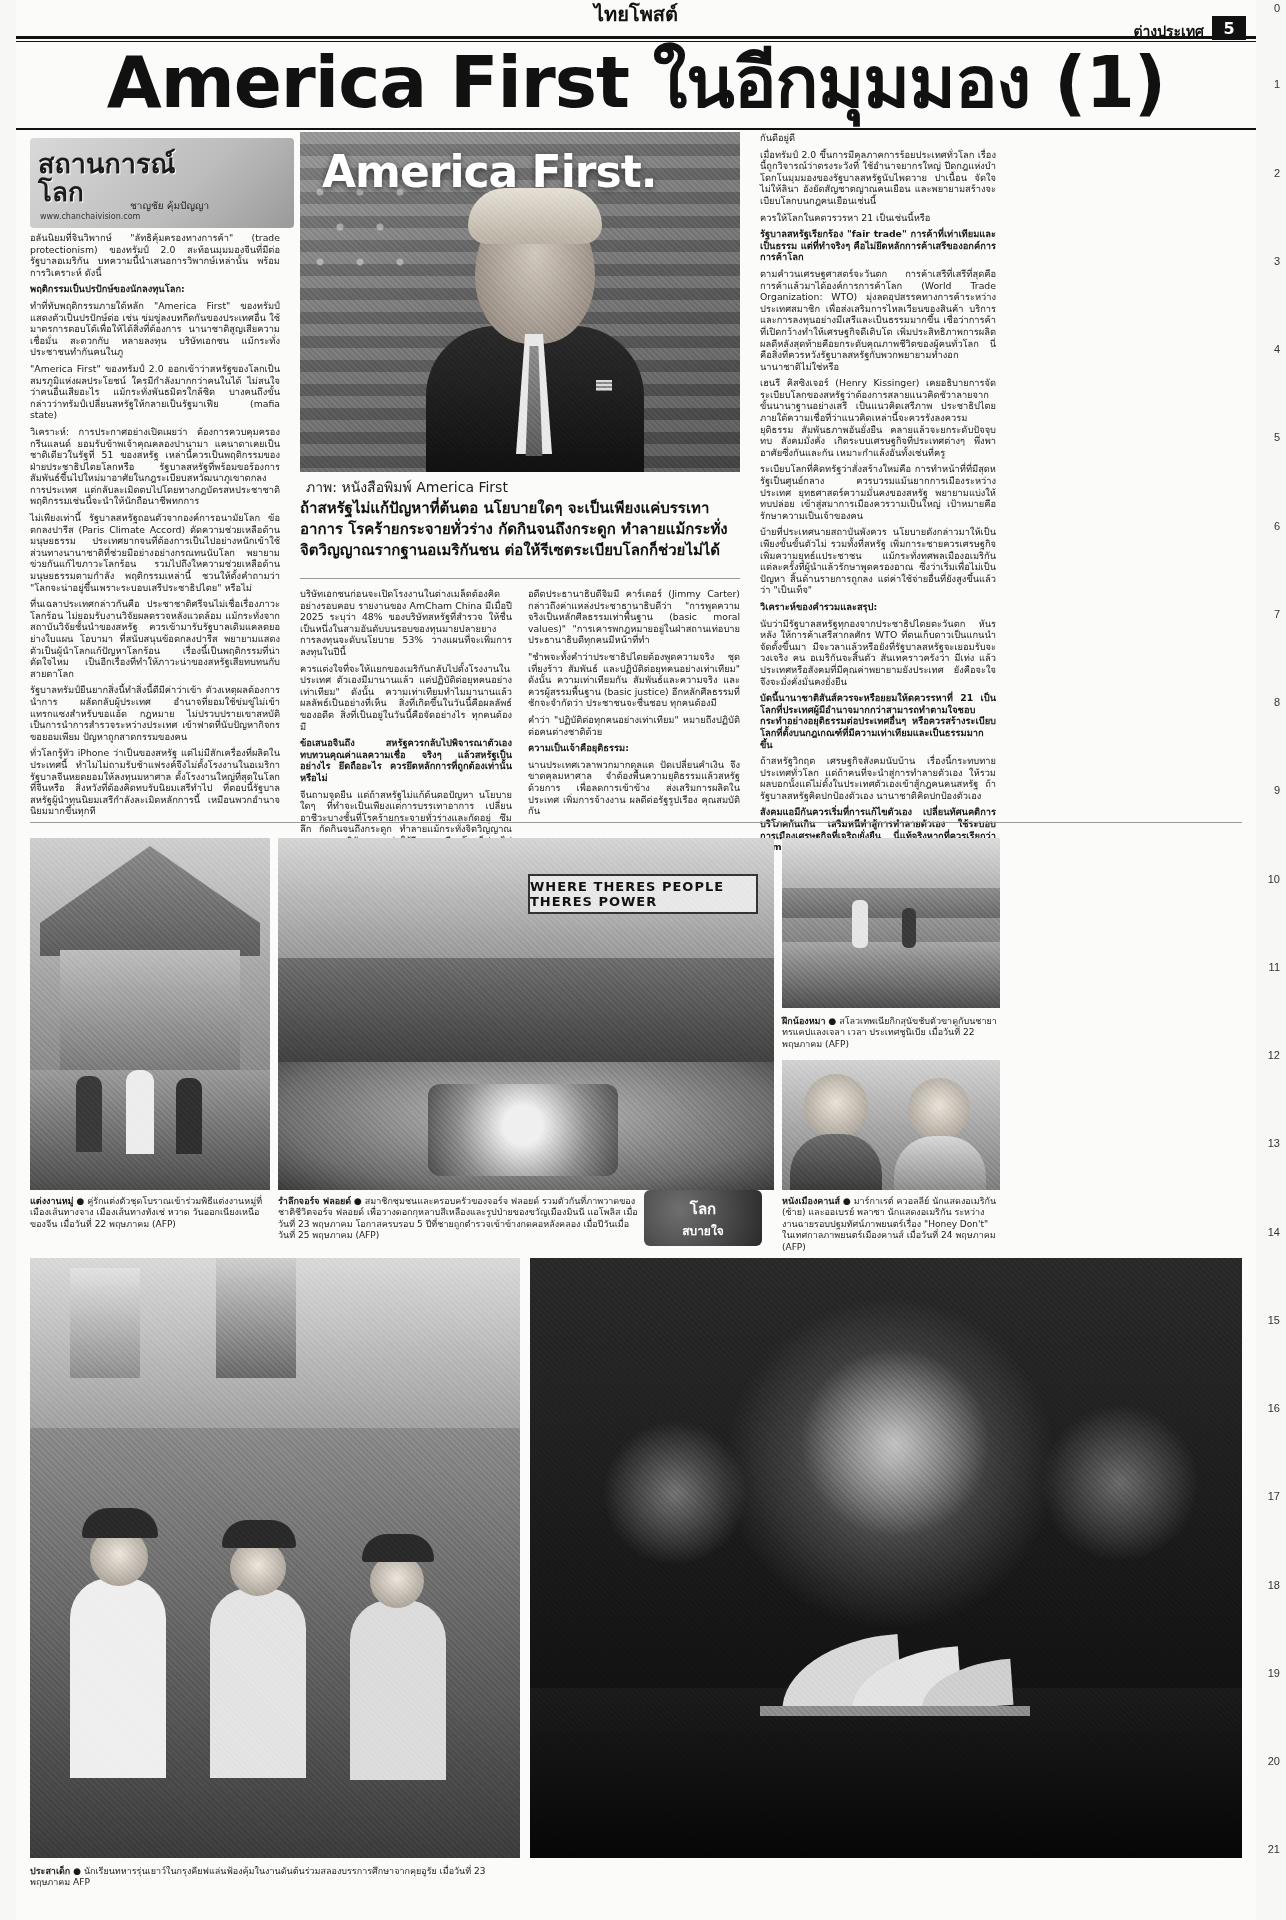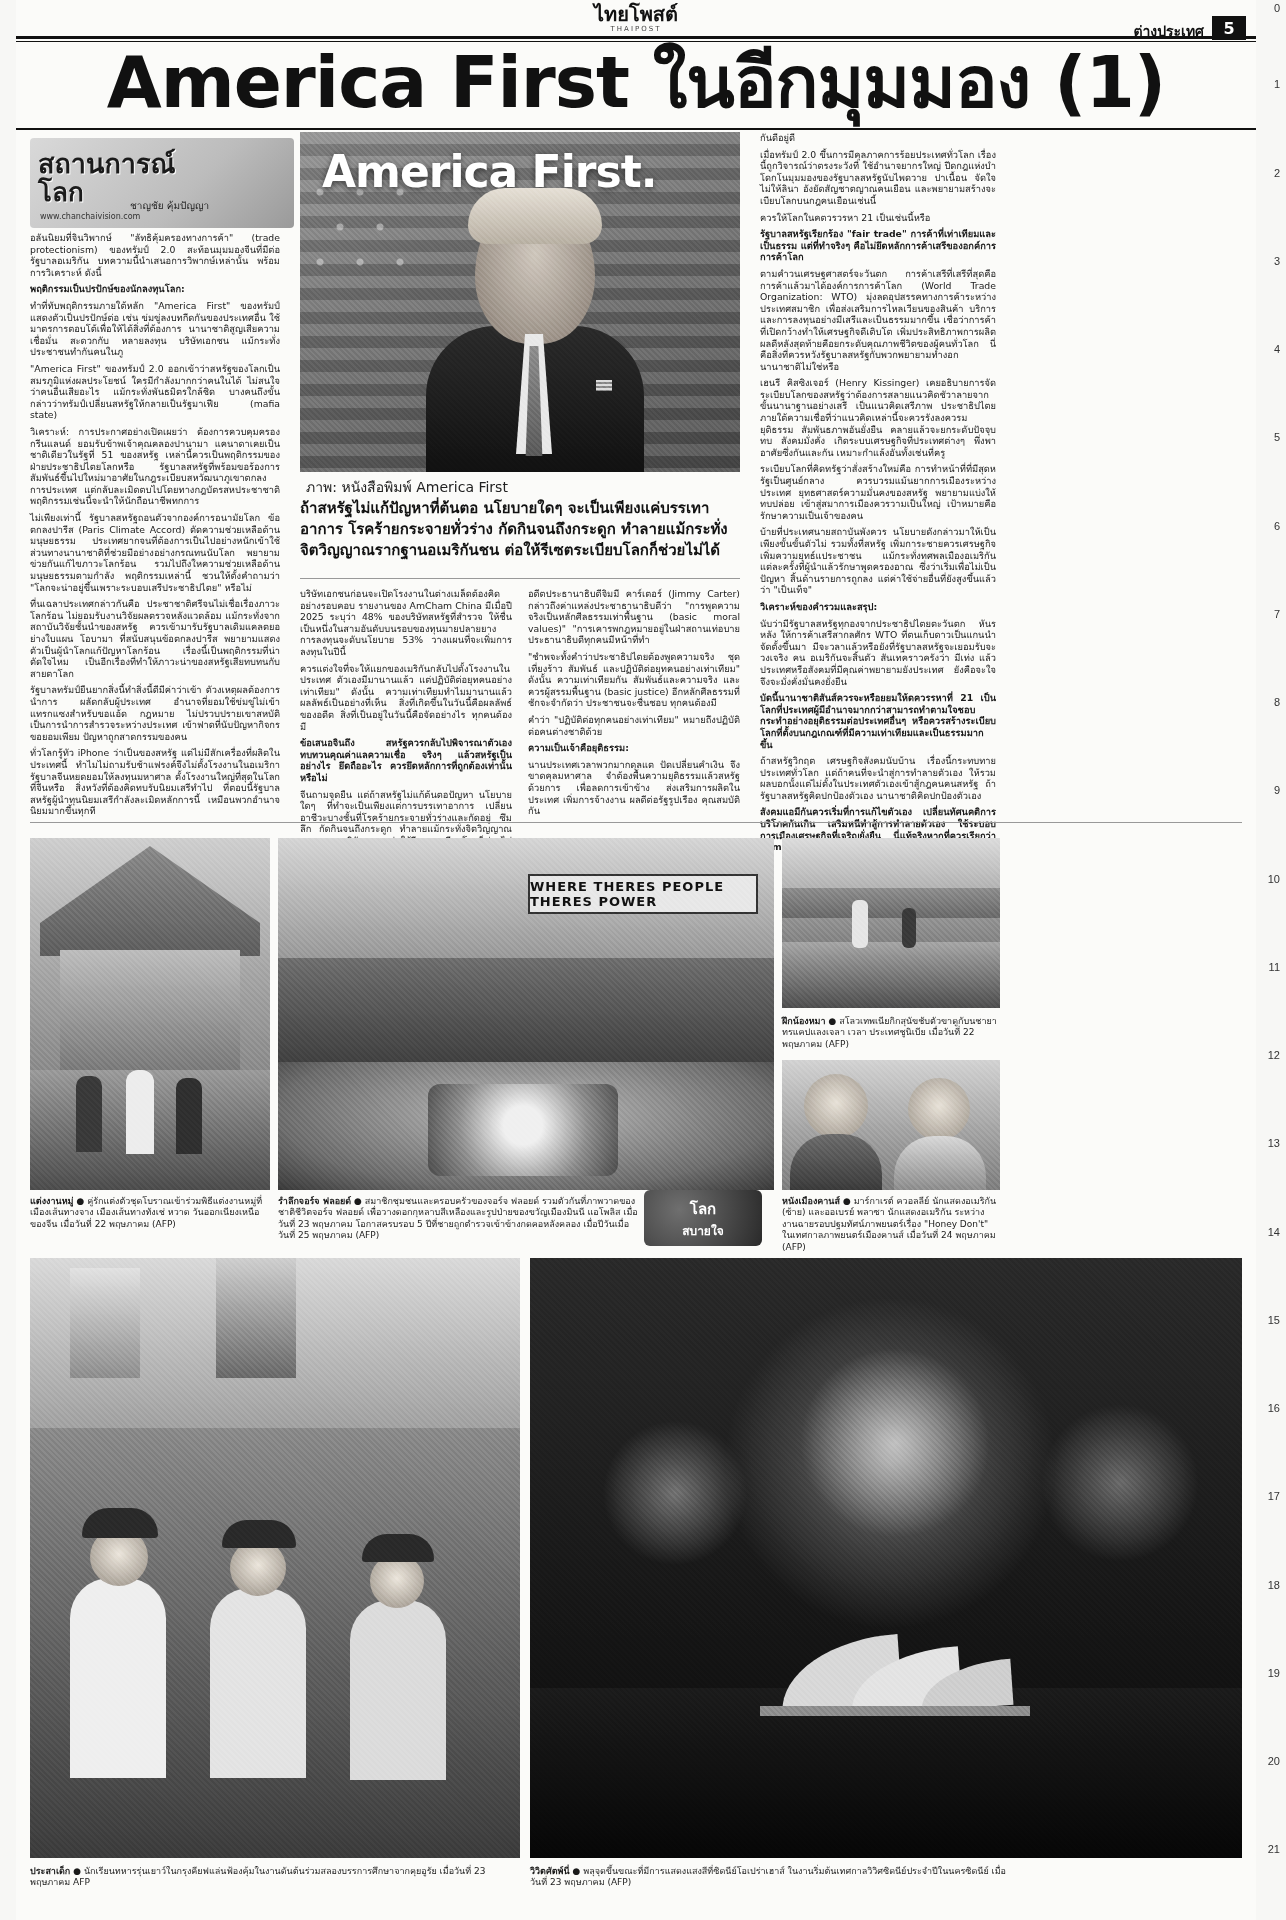--- a/index.html
+++ b/index.html
@@ -215,21 +215,20 @@
     <span style="top:1579px">18</span>
     <span style="top:1667px">19</span>
     <span style="top:1755px">20</span>
     <span style="top:1843px">21</span>
   </div>
 
   <div class="sheet">
 
     <div class="masthead">
       <div class="logo">ไทยโพสต์</div>
-      <div class="logo-sub">THAIPOST</div>
     </div>
     <div class="section-label">ต่างประเทศ</div>
     <div class="page-num-box">5</div>
     <div class="rule-top"></div>
     <div class="rule-top2"></div>
 
     <div class="headline">America First ในอีกมุมมอง (1)</div>
     <div class="rule-head"></div>
 
     <div class="sit-logo">
@@ -401,20 +400,15 @@
                   background:radial-gradient(circle at 50% 50%, rgba(255,255,255,.38), rgba(255,255,255,0) 60%);"></div>
       <div style="position:absolute;left:500px;top:130px;width:180px;height:190px;
                   background:radial-gradient(circle at 50% 50%, rgba(255,255,255,.34), rgba(255,255,255,0) 60%);"></div>
       <div style="position:absolute;left:0;top:430px;width:712px;height:170px;background:linear-gradient(180deg,#1b1b1b,#060606);"></div>
       <div style="position:absolute;left:250px;top:380px;width:120px;height:70px;background:#d8d8d8;border-radius:100% 0 0 0;transform:rotate(-4deg);"></div>
       <div style="position:absolute;left:320px;top:392px;width:110px;height:58px;background:#e4e4e4;border-radius:100% 0 0 0;transform:rotate(-4deg);"></div>
       <div style="position:absolute;left:390px;top:404px;width:92px;height:46px;background:#cfcfcf;border-radius:100% 0 0 0;transform:rotate(-4deg);"></div>
       <div style="position:absolute;left:230px;top:448px;width:270px;height:10px;background:#8e8e8e;"></div>
       <div class="grain"></div>
     </div>
-    <div class="cap" style="left:514px; top:1866px; width:480px;">
-      <span class="b">วิวิตศัตพ์นี่</span>
-      <span class="bullet">●</span>
-      <span>พลุจุดขึ้นขณะที่มีการแสดงแสงสีที่ซิดนีย์โอเปร่าเฮาส์ ในงานริ่มต้นเทศกาลวิวิศซิดนีย์ประจำปีในนครซิดนีย์ เมื่อวันที่ 23 พฤษภาคม (AFP)</span>
-    </div>
 
   </div>
 </div>
 
 </body></html>

